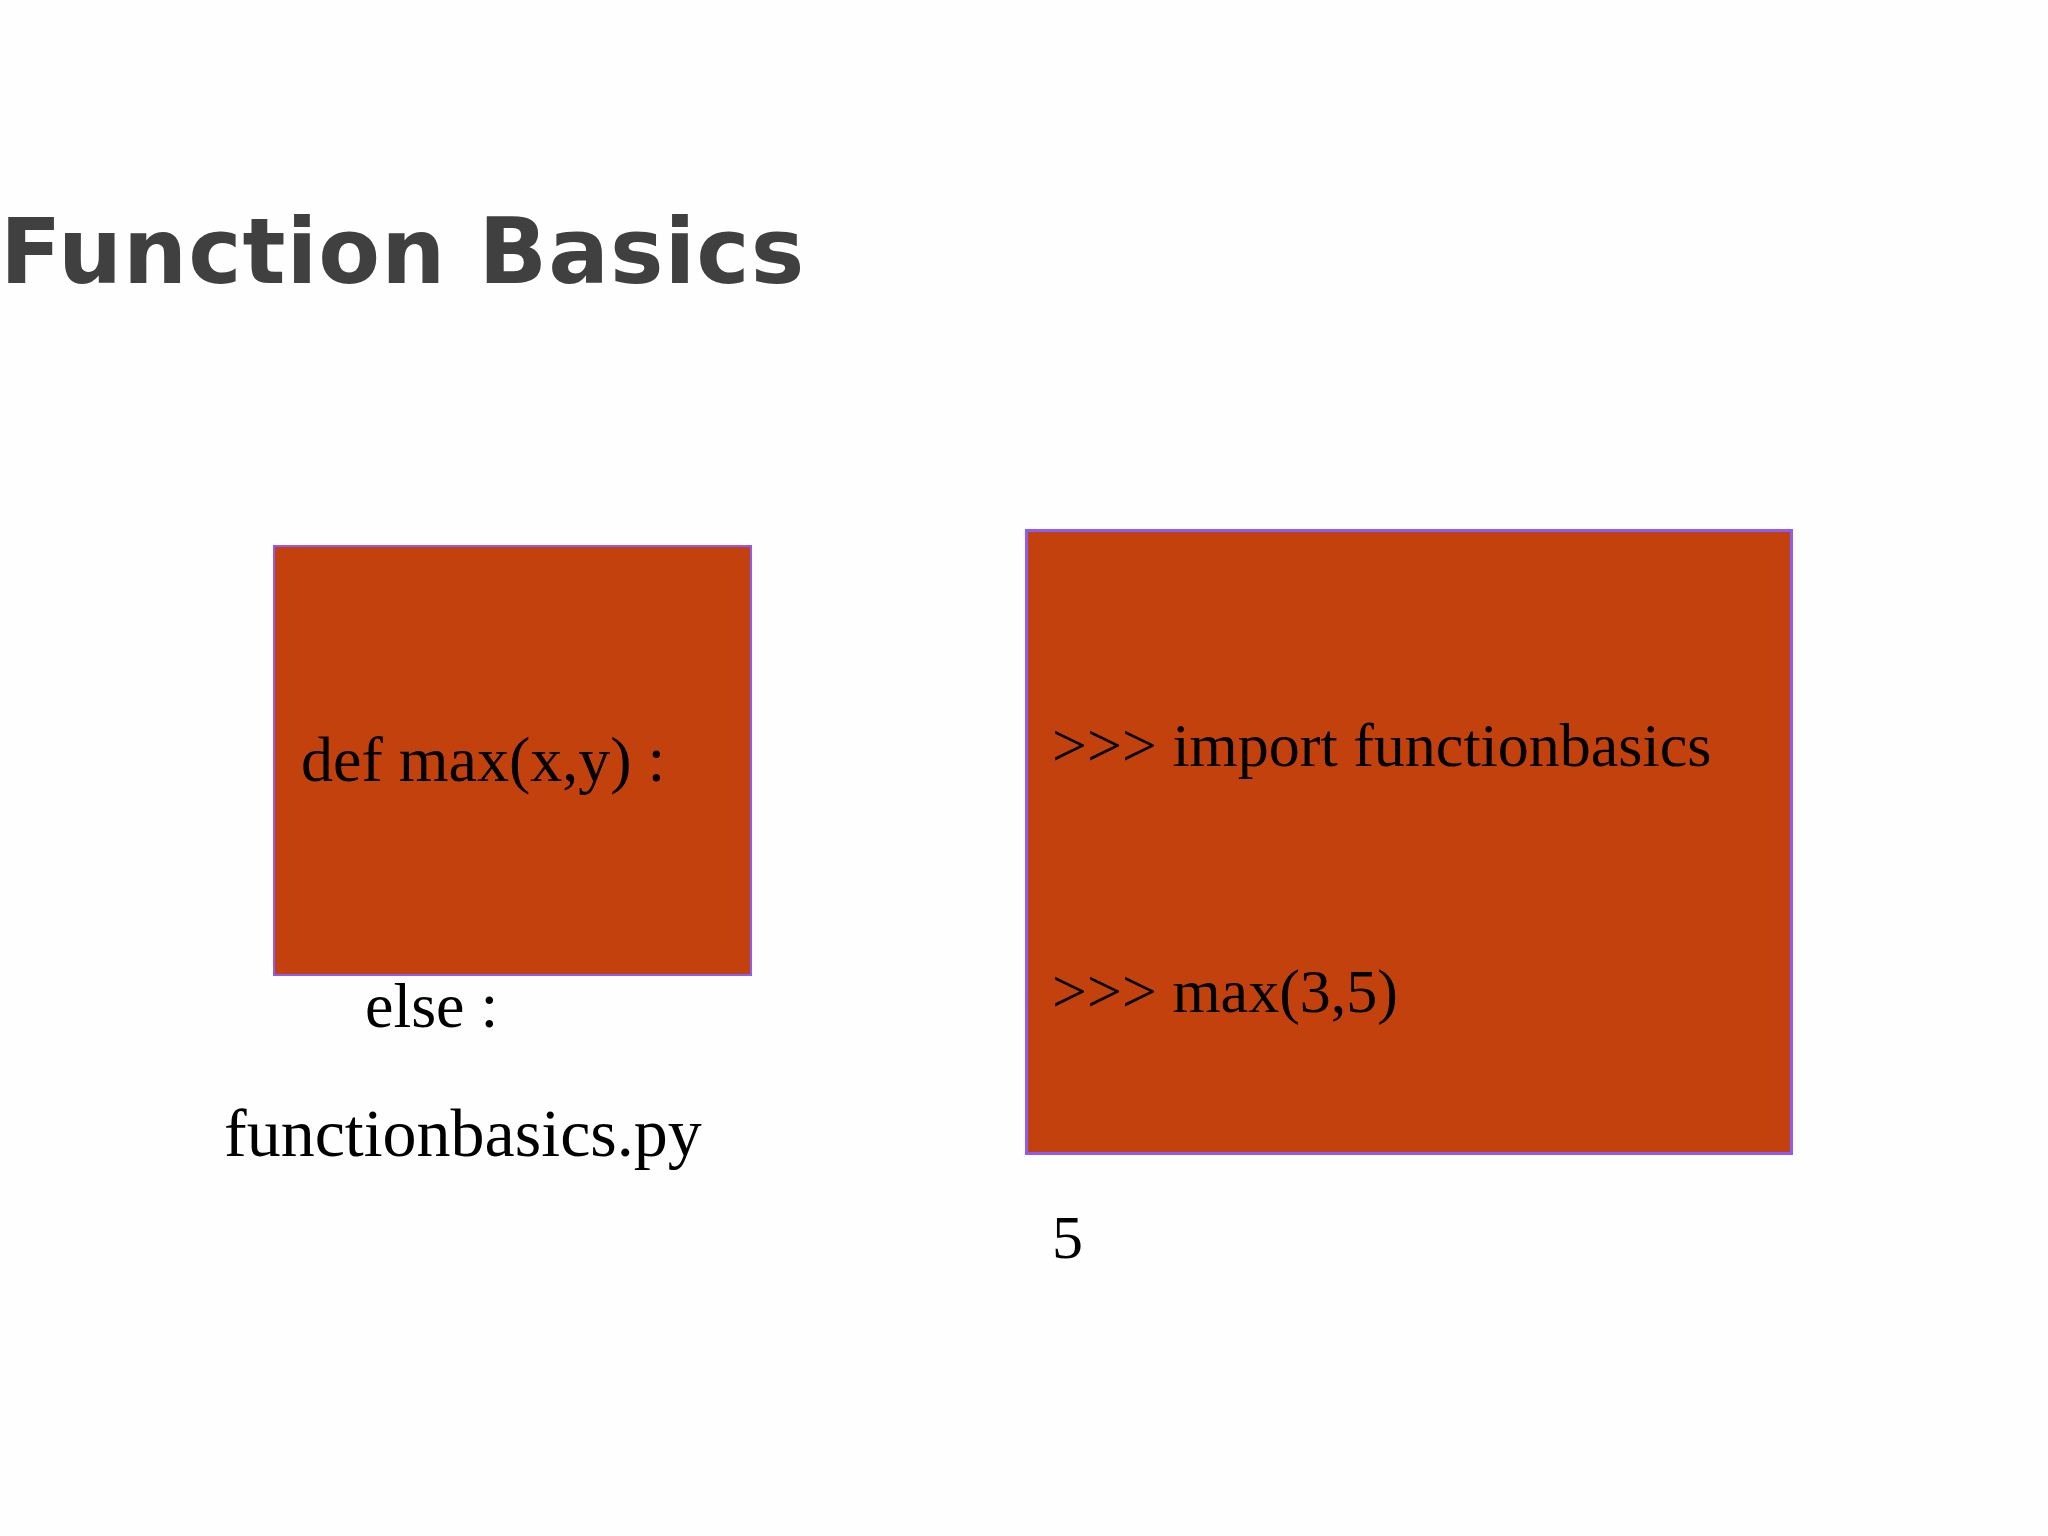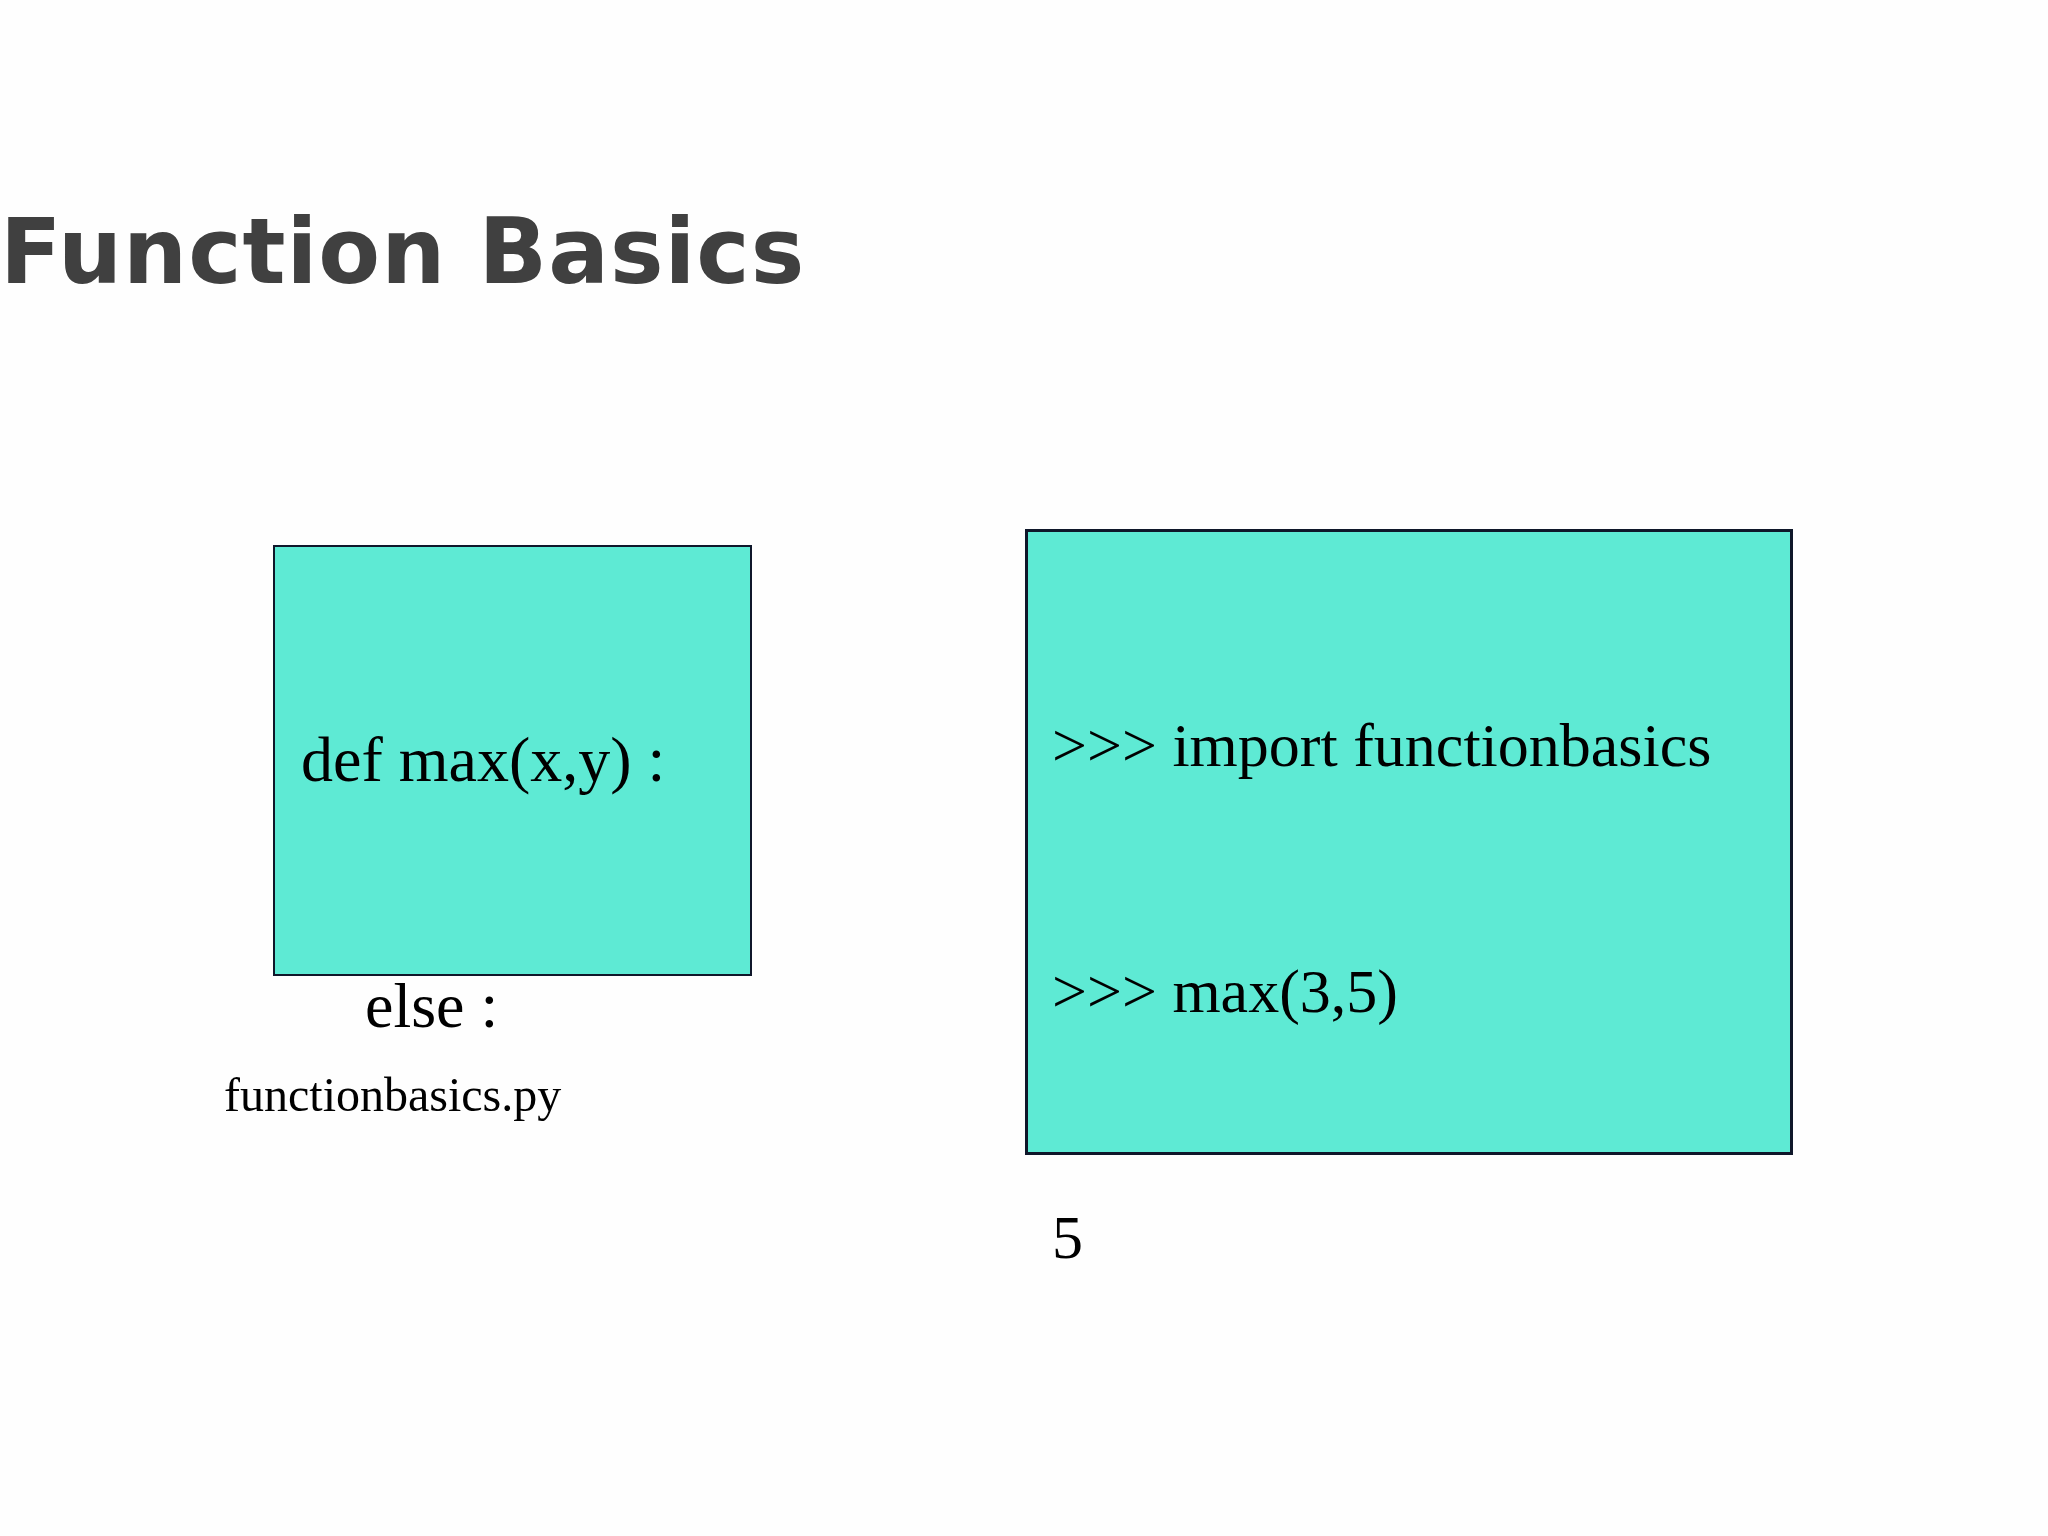--- a/index.html
+++ b/index.html
@@ -25,22 +25,22 @@
     font-family: "DejaVu Sans", sans-serif;
     font-weight: bold;
     font-size: 90px;
     line-height: 1.25;
     color: #404040;
     letter-spacing: 1px;
   }
   .codebox {
     position: absolute;
     box-sizing: border-box;
-    border: 2px solid #0f172a;
-    background: #5eead4;
+    border: 2px solid #8b5cf6;
+    background: #c2410c;
     white-space: pre;
     font-size: 64px;
     line-height: 82px;
   }
   .codebox.left {
     left: 273px;
     top: 545px;
     width: 479px;
     height: 431px;
     padding: 8px 0 0 26px;
@@ -53,22 +53,22 @@
     border-width: 3px;
     padding: 8px 0 0 24px;
     font-size: 62px;
   }
   .code-line {
     white-space: pre;
   }
   .file-label {
     position: absolute;
     left: 224px;
-    top: 1056px;
-    font-size: 48px;
+    top: 1094px;
+    font-size: 68px;
     line-height: 78px;
     white-space: pre;
   }
 </style>
 </head>
 <body>
 
 <div class="slide">
 
   <h1 class="title">Function Basics</h1>

